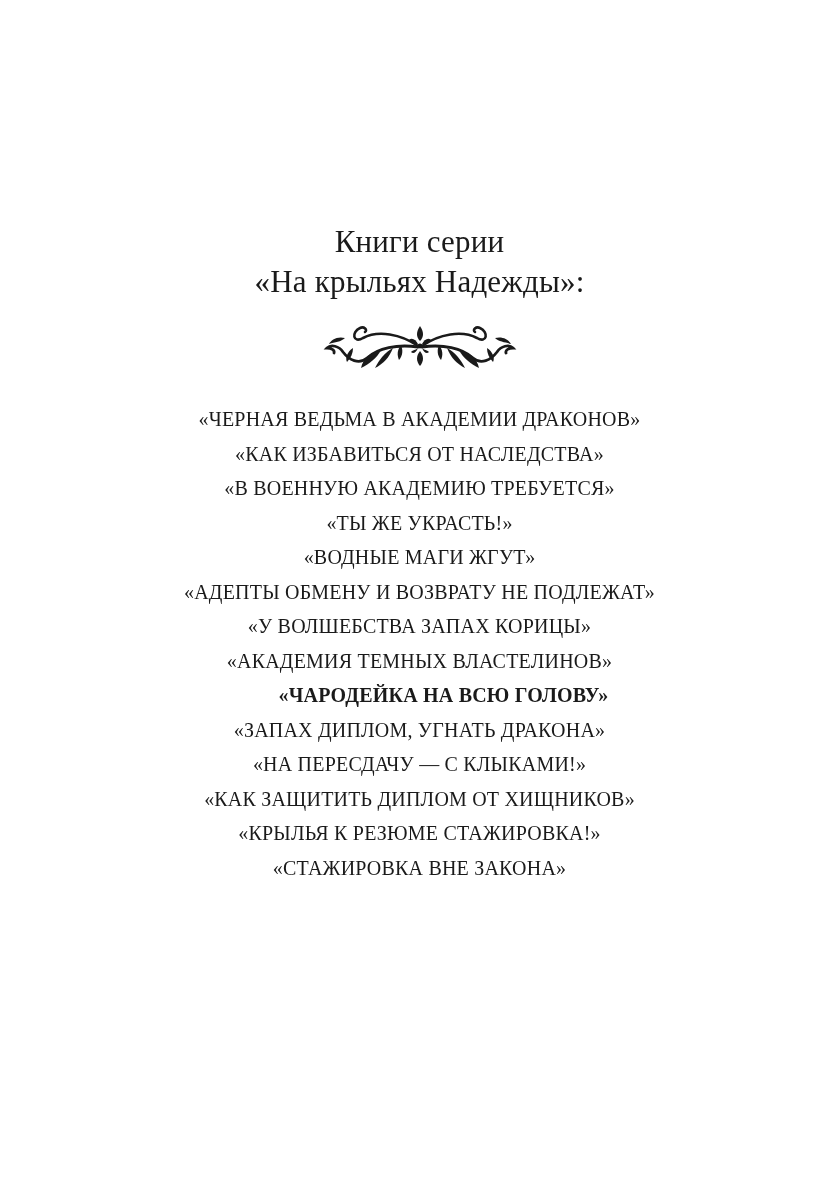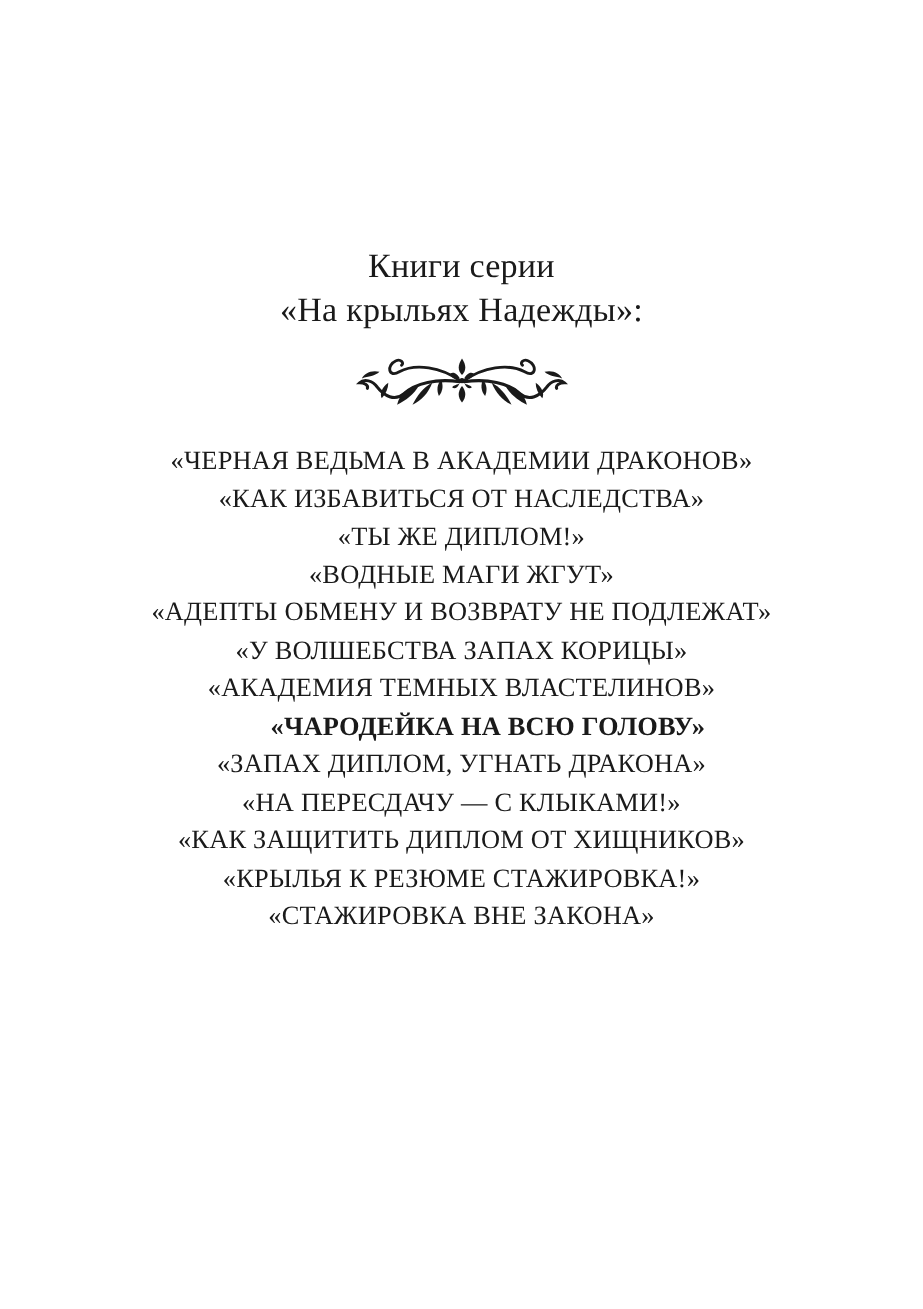--- a/index.html
+++ b/index.html
@@ -37,21 +37,21 @@
       top: 318px;
       width: 194px;
       height: 56px;
     }
     .list {
       position: absolute;
       left: 0;
       width: 839px;
       top: 402px;
       text-align: center;
-      font-size: 24px;
+      font-size: 20px;
       line-height: 34.5px;
       letter-spacing: 0.2px;
     }
     .list .item { white-space: nowrap; }
     .list .item.bold { font-weight: bold; margin-left: 48px; }
   </style>
 </head>
 <body>
 
 <div class="page">
@@ -86,21 +86,22 @@
       <path d="M136 32 C146 34 154 40 156 50 C148 46 140 40 136 32 Z" stroke="none"></path>
       <path d="M116 27 C120 32 120 37 118 42 C114 37 114 32 116 27 Z" stroke="none"></path>
       <path d="M164 30 C170 34 172 40 170 44 C166 40 164 35 164 30 Z" stroke="none"></path>
       <path d="M172 20 C180 18 186 22 188 26 C182 24 176 24 172 20 Z" stroke="none"></path>
     </g>
   </svg>
 
   <div class="list">
     <div class="item">«ЧЕРНАЯ ВЕДЬМА В АКАДЕМИИ ДРАКОНОВ»</div>
     <div class="item">«КАК ИЗБАВИТЬСЯ ОТ НАСЛЕДСТВА»</div>
-    <div class="item">«ТЫ ЖЕ ДИПЛОМ!»</div>
+    <div class="item">«В ВОЕННУЮ АКАДЕМИЮ ТРЕБУЕТСЯ»</div>
+    <div class="item">«ТЫ ЖЕ УКРАСТЬ!»</div>
     <div class="item">«ВОДНЫЕ МАГИ ЖГУТ»</div>
     <div class="item">«АДЕПТЫ ОБМЕНУ И ВОЗВРАТУ НЕ ПОДЛЕЖАТ»</div>
     <div class="item">«У ВОЛШЕБСТВА ЗАПАХ КОРИЦЫ»</div>
     <div class="item">«АКАДЕМИЯ ТЕМНЫХ ВЛАСТЕЛИНОВ»</div>
     <div class="item bold">«ЧАРОДЕЙКА НА ВСЮ ГОЛОВУ»</div>
     <div class="item">«ЗАПАХ ДИПЛОМ, УГНАТЬ ДРАКОНА»</div>
     <div class="item">«НА ПЕРЕСДАЧУ — С КЛЫКАМИ!»</div>
     <div class="item">«КАК ЗАЩИТИТЬ ДИПЛОМ ОТ ХИЩНИКОВ»</div>
     <div class="item">«КРЫЛЬЯ К РЕЗЮМЕ СТАЖИРОВКА!»</div>
     <div class="item">«СТАЖИРОВКА ВНЕ ЗАКОНА»</div>

